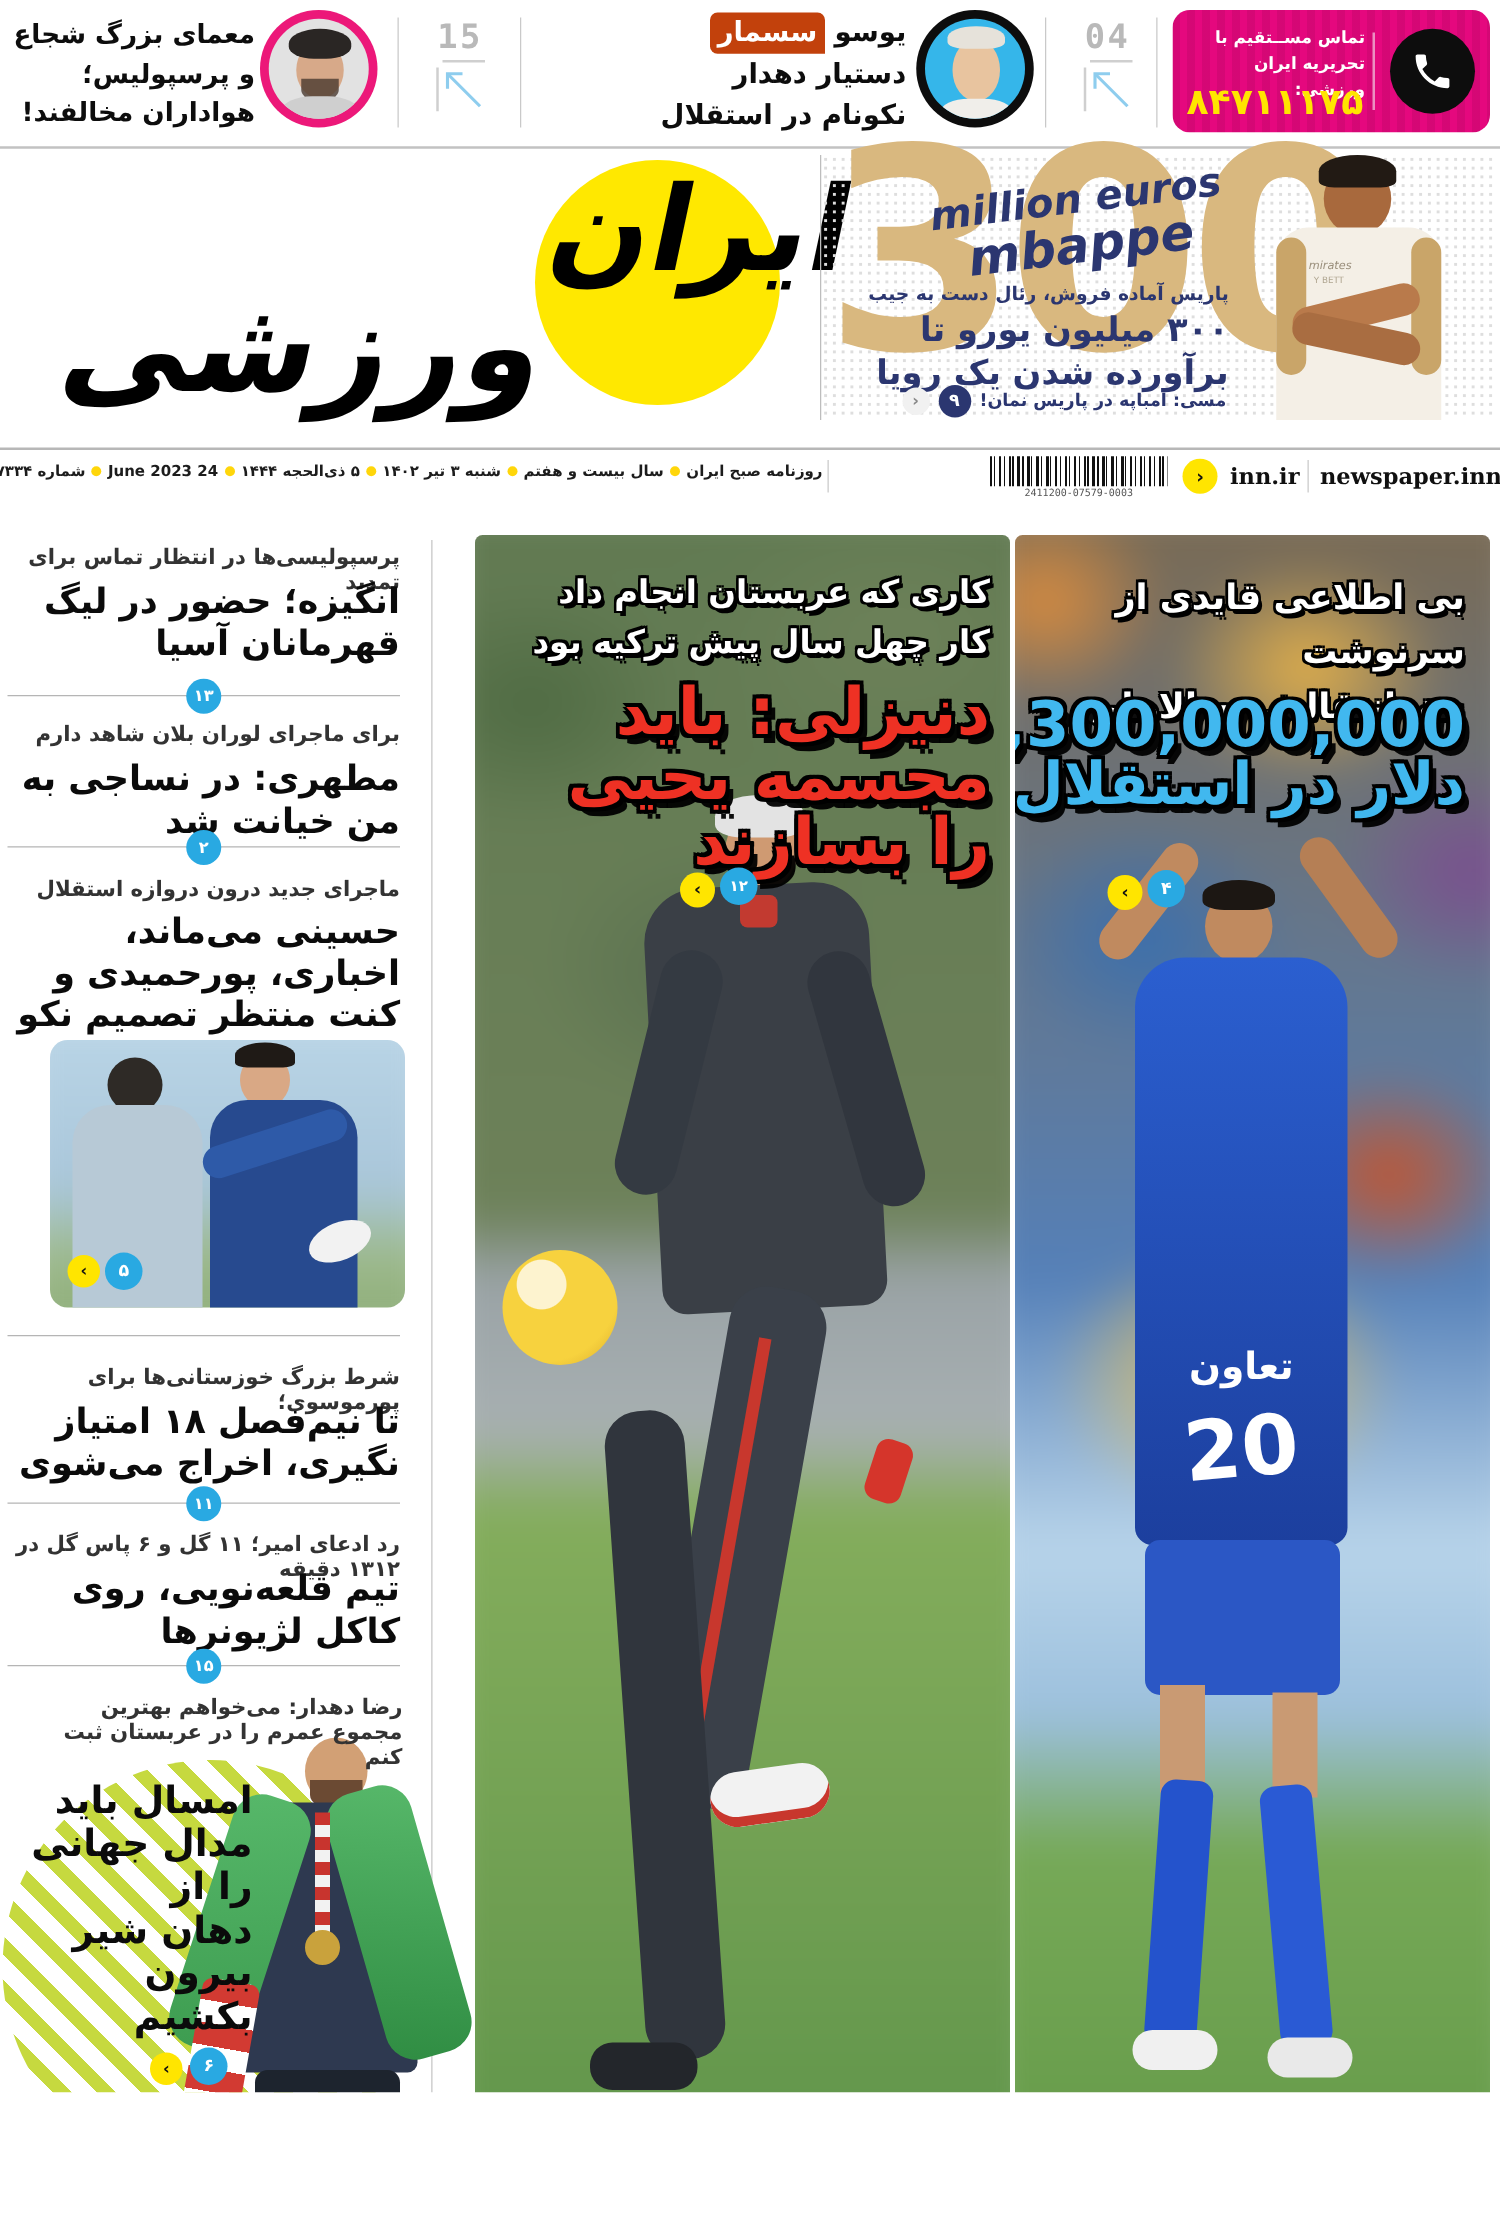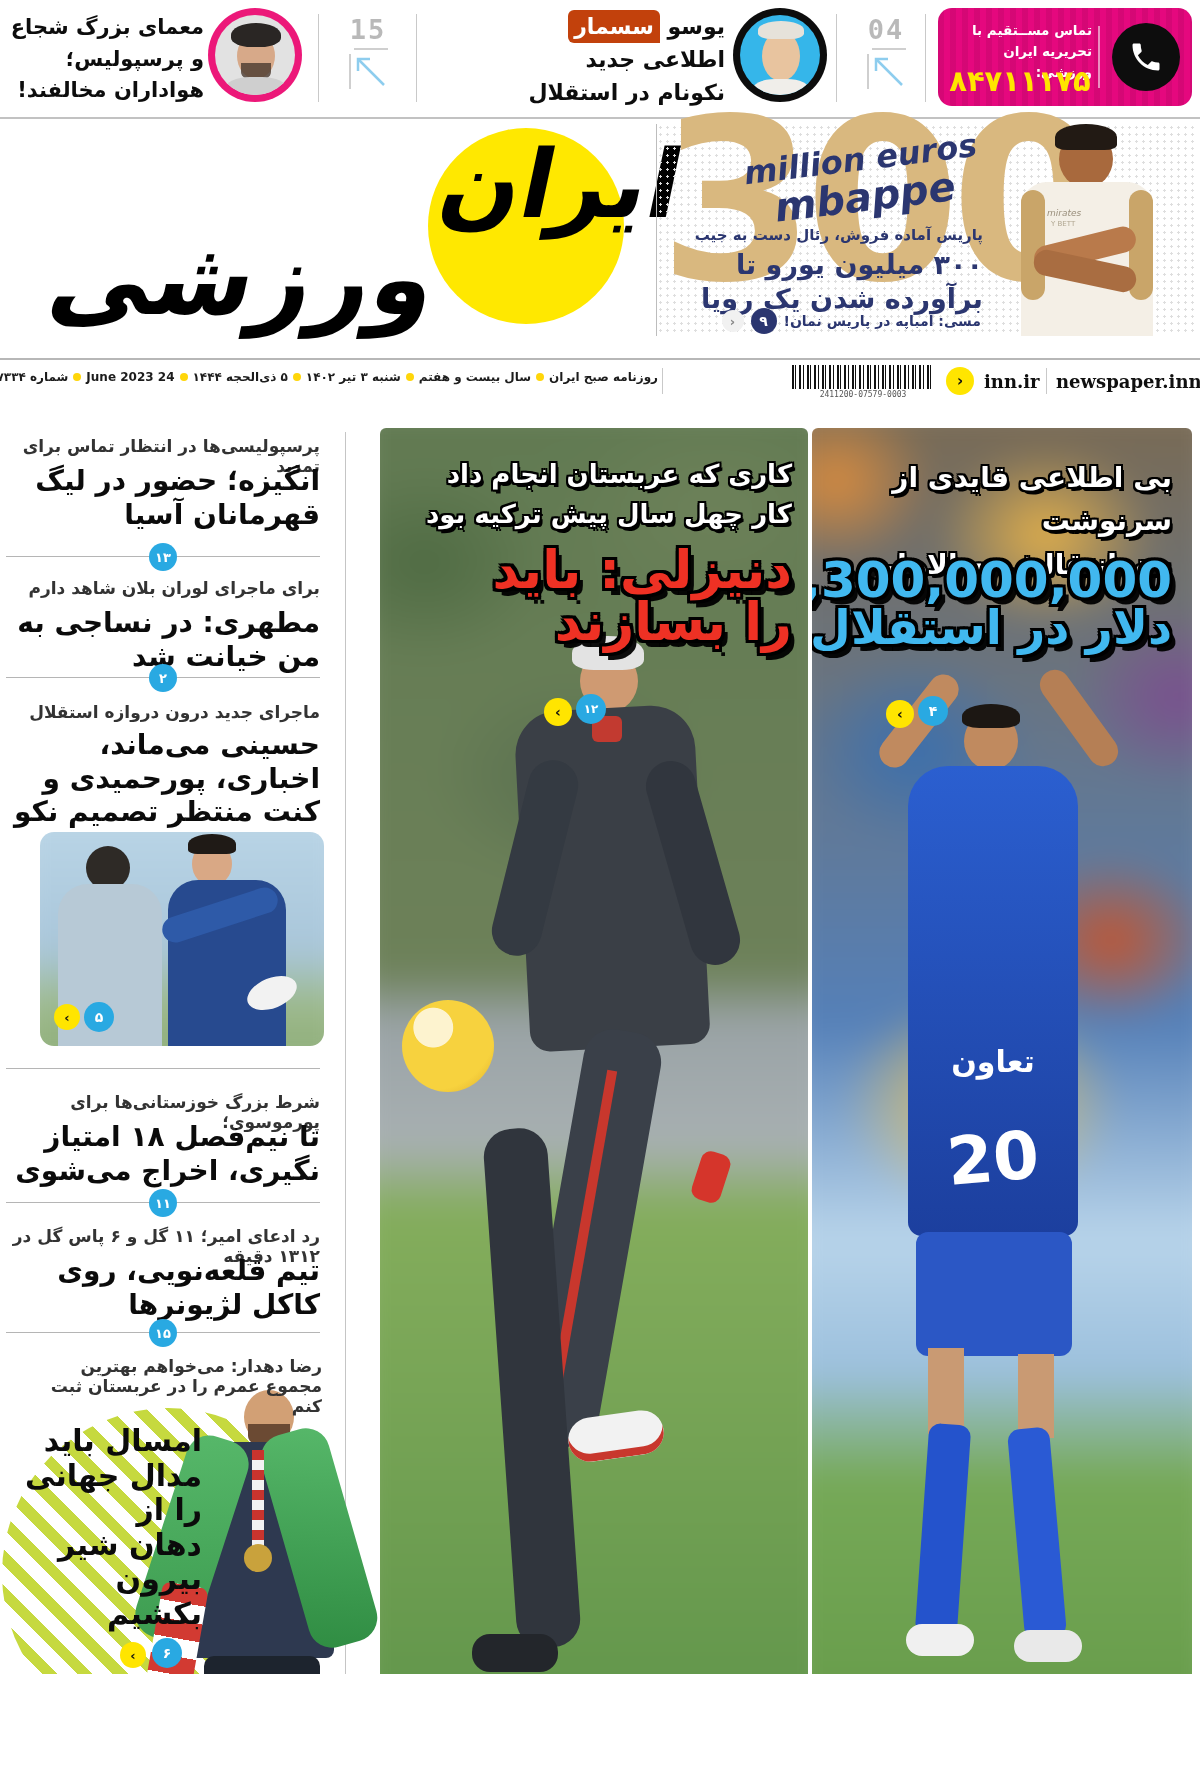--- a/index.html
+++ b/index.html
@@ -99,21 +99,21 @@
       <line x1="4" y1="9" x2="4" y2="44" stroke="#cfcfcf" stroke-width="2"></line>
       <line x1="38" y1="40" x2="12" y2="14" stroke="#8ecdee" stroke-width="2.5"></line>
       <path d="M12 26 V14 H24" fill="none" stroke="#8ecdee" stroke-width="2.5"></path>
     </svg>
   </div>
 
   <div class="vline" style="left:416px;top:14px;height:88px;"></div>
 
   <div class="teaser-text" style="left:430px;top:10px;width:295px;font-size:22px;">
     <div><span>یوسو</span> <span class="hl-bubble">سسمار</span></div>
-    <div>اطلاعی جدید</div>
+    <div>دستیار دهدار</div>
     <div>نکونام در استقلال</div>
   </div>
 
   <div class="avatar" style="left:733px;top:8px;width:94px;height:94px;background:#0d0d0d;">
     <div class="inner" style="background:#35b6ea;">
       <div class="face" style="left:22px;top:16px;width:38px;height:50px;background:#e8c49f;"></div>
       <div class="face" style="left:18px;top:6px;width:46px;height:18px;background:#e6e2da;border-radius:50% 50% 30% 30%;"></div>
       <div class="face" style="left:12px;top:64px;width:58px;height:28px;background:#f0eeea;border-radius:40% 40% 0 0;"></div>
     </div>
   </div>
@@ -297,20 +297,21 @@
     <div class="shape" style="left:120px;top:700px;width:64px;height:520px;border-radius:28px;background:#30353d;transform:rotate(-4deg);"></div>
     <div class="shape" style="left:92px;top:1206px;width:86px;height:38px;border-radius:18px;background:#23262b;"></div>
     <div class="shape" style="left:22px;top:572px;width:92px;height:92px;border-radius:50%;background:radial-gradient(circle at 34% 30%, #fdf3cf 0 22%, #f7d23e 23% 70%, #d9a92c 100%);"></div>
 
     <div class="ov-kicker o-wt" style="top:26px;font-size:26px;">
       <div>کاری که عربستان انجام داد</div>
       <div>کار چهل سال پیش ترکیه بود</div>
     </div>
     <div class="ov-head o-big" style="top:116px;font-size:52px;line-height:1.0;color:#ee3124;">
       <div>دنیزلی: باید</div>
+      <div>مجسمه یحیی</div>
       <div>را بسازند</div>
     </div>
     <div class="chev" style="left:164px;top:270px;width:28px;height:28px;font-size:14px;z-index:4;">‹</div>
     <div class="pnum" style="left:196px;top:266px;width:30px;height:30px;font-size:12px;z-index:4;">۱۲</div>
   </div>
 
   <div class="photo" style="left:812px;top:428px;width:380px;height:1295px;border-radius:6px;">
     <div class="blurlayer" style="background:
       radial-gradient(140px 120px at 12% 6%, #d98c3f, rgba(0,0,0,0) 70%),
       radial-gradient(160px 130px at 60% 10%, #e3b04a, rgba(0,0,0,0) 70%),
@@ -318,21 +319,21 @@
       radial-gradient(170px 140px at 30% 26%, #3a6fae, rgba(0,0,0,0) 70%),
       radial-gradient(150px 120px at 75% 40%, #c2552f, rgba(0,0,0,0) 70%),
       radial-gradient(200px 160px at 45% 52%, #e8c25a, rgba(0,0,0,0) 70%),
       linear-gradient(180deg,#7a6a52 0%,#5580b8 46%,#b8d4ea 62%,#9cc0dd 72%,#76a957 80%,#659a49 100%);"></div>
 
     <div class="shape" style="left:92px;top:238px;width:30px;height:110px;border-radius:15px;background:#c08a5f;transform:rotate(38deg);"></div>
     <div class="shape" style="left:252px;top:234px;width:30px;height:112px;border-radius:15px;background:#b57f55;transform:rotate(-36deg);"></div>
     <div class="shape" style="left:152px;top:284px;width:54px;height:58px;border-radius:50%;background:#c08a5f;"></div>
     <div class="shape" style="left:150px;top:276px;width:58px;height:24px;border-radius:50% 50% 30% 30%;background:#1c1713;"></div>
     <div class="shape" style="left:96px;top:338px;width:170px;height:470px;border-radius:40px 40px 14px 14px;background:linear-gradient(180deg,#2b5fd0,#1c3f9e);"></div>
-    <div class="shape" style="left:96px;top:616px;width:170px;text-align:center;color:#fff;font-size:30px;font-weight:700;z-index:2;" dir="rtl">تعاون</div>
+    <div class="shape" style="left:96px;top:648px;width:170px;text-align:center;color:#fff;font-size:30px;font-weight:700;z-index:2;" dir="rtl">تعاون</div>
     <div class="shape" style="left:96px;top:692px;width:170px;text-align:center;color:#fff;font-size:66px;font-weight:800;transform:rotate(-5deg);z-index:2;">20</div>
     <div class="shape" style="left:104px;top:804px;width:156px;height:124px;border-radius:12px;background:#2b57c5;"></div>
     <div class="shape" style="left:116px;top:920px;width:36px;height:86px;background:#c99a73;"></div>
     <div class="shape" style="left:206px;top:926px;width:36px;height:84px;background:#c99a73;"></div>
     <div class="shape" style="left:110px;top:996px;width:42px;height:212px;border-radius:12px;background:#2453cc;transform:rotate(4deg);"></div>
     <div class="shape" style="left:204px;top:1000px;width:42px;height:210px;border-radius:12px;background:#2a5ad4;transform:rotate(-5deg);"></div>
     <div class="shape" style="left:94px;top:1196px;width:68px;height:32px;border-radius:16px;background:#f0f0f0;"></div>
     <div class="shape" style="left:202px;top:1202px;width:68px;height:32px;border-radius:16px;background:#e9e9e9;"></div>
 
     <div class="ov-kicker o-wt" style="top:28px;font-size:28px;right:20px;">

